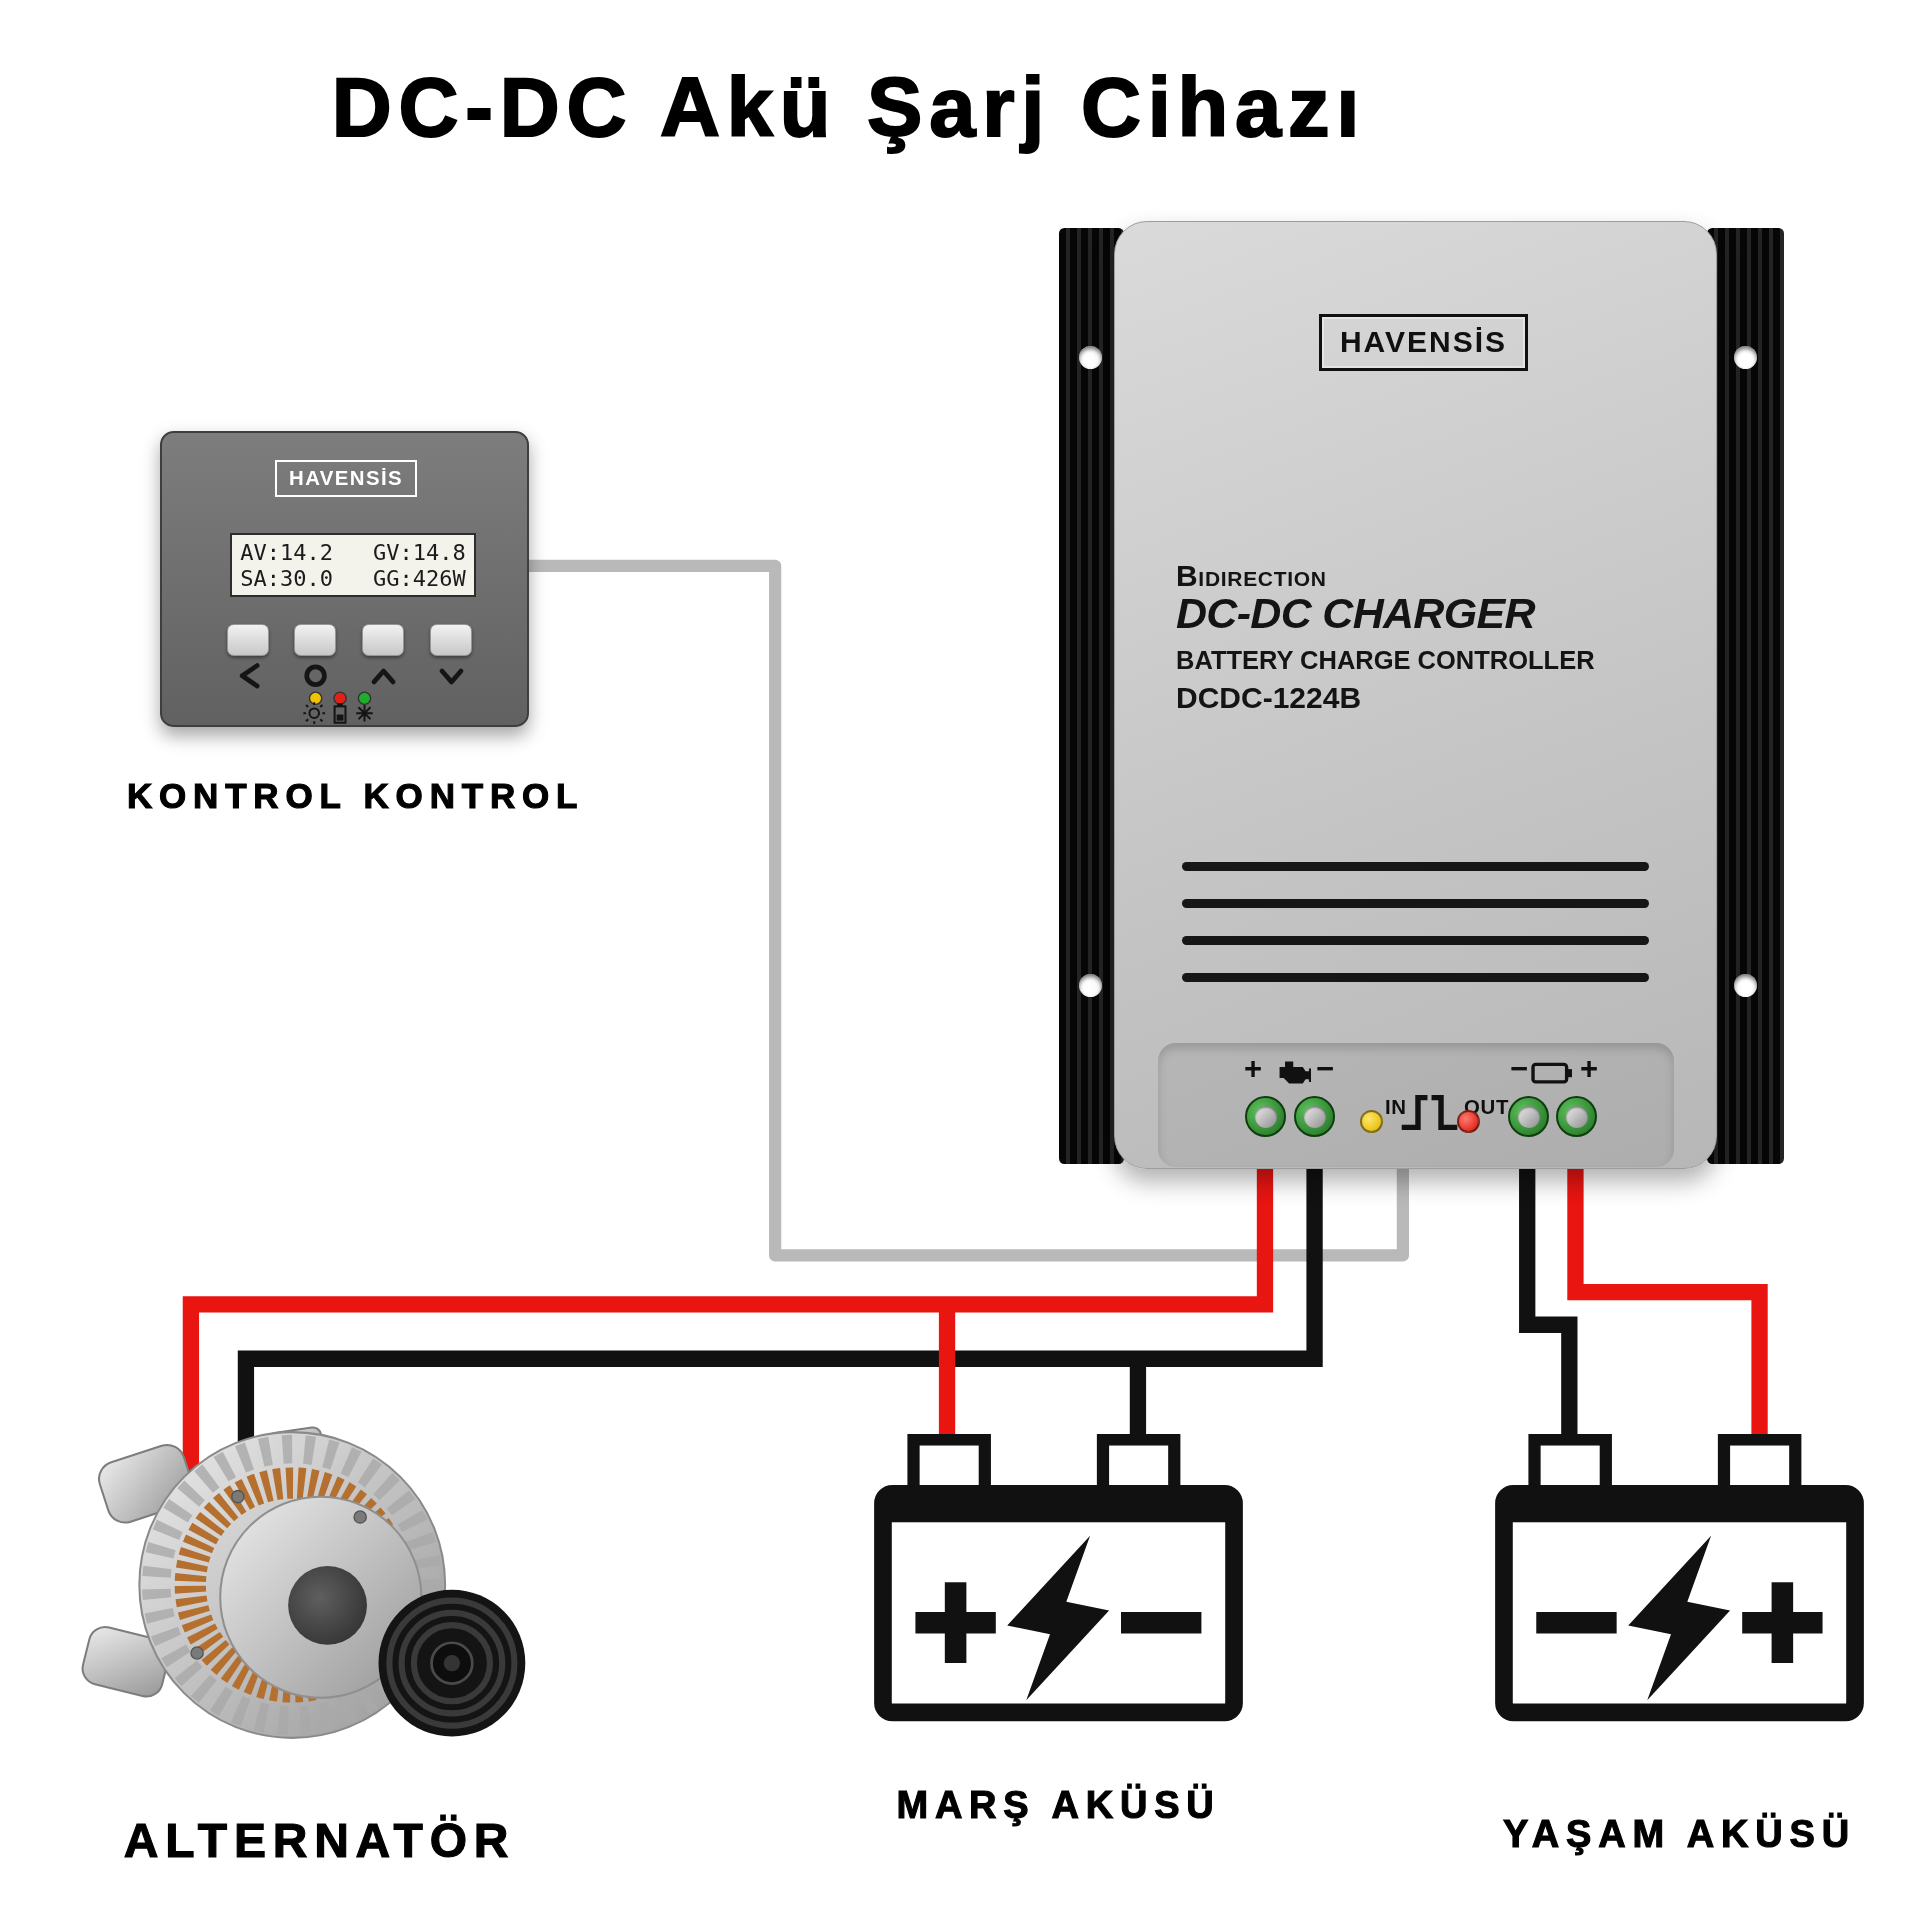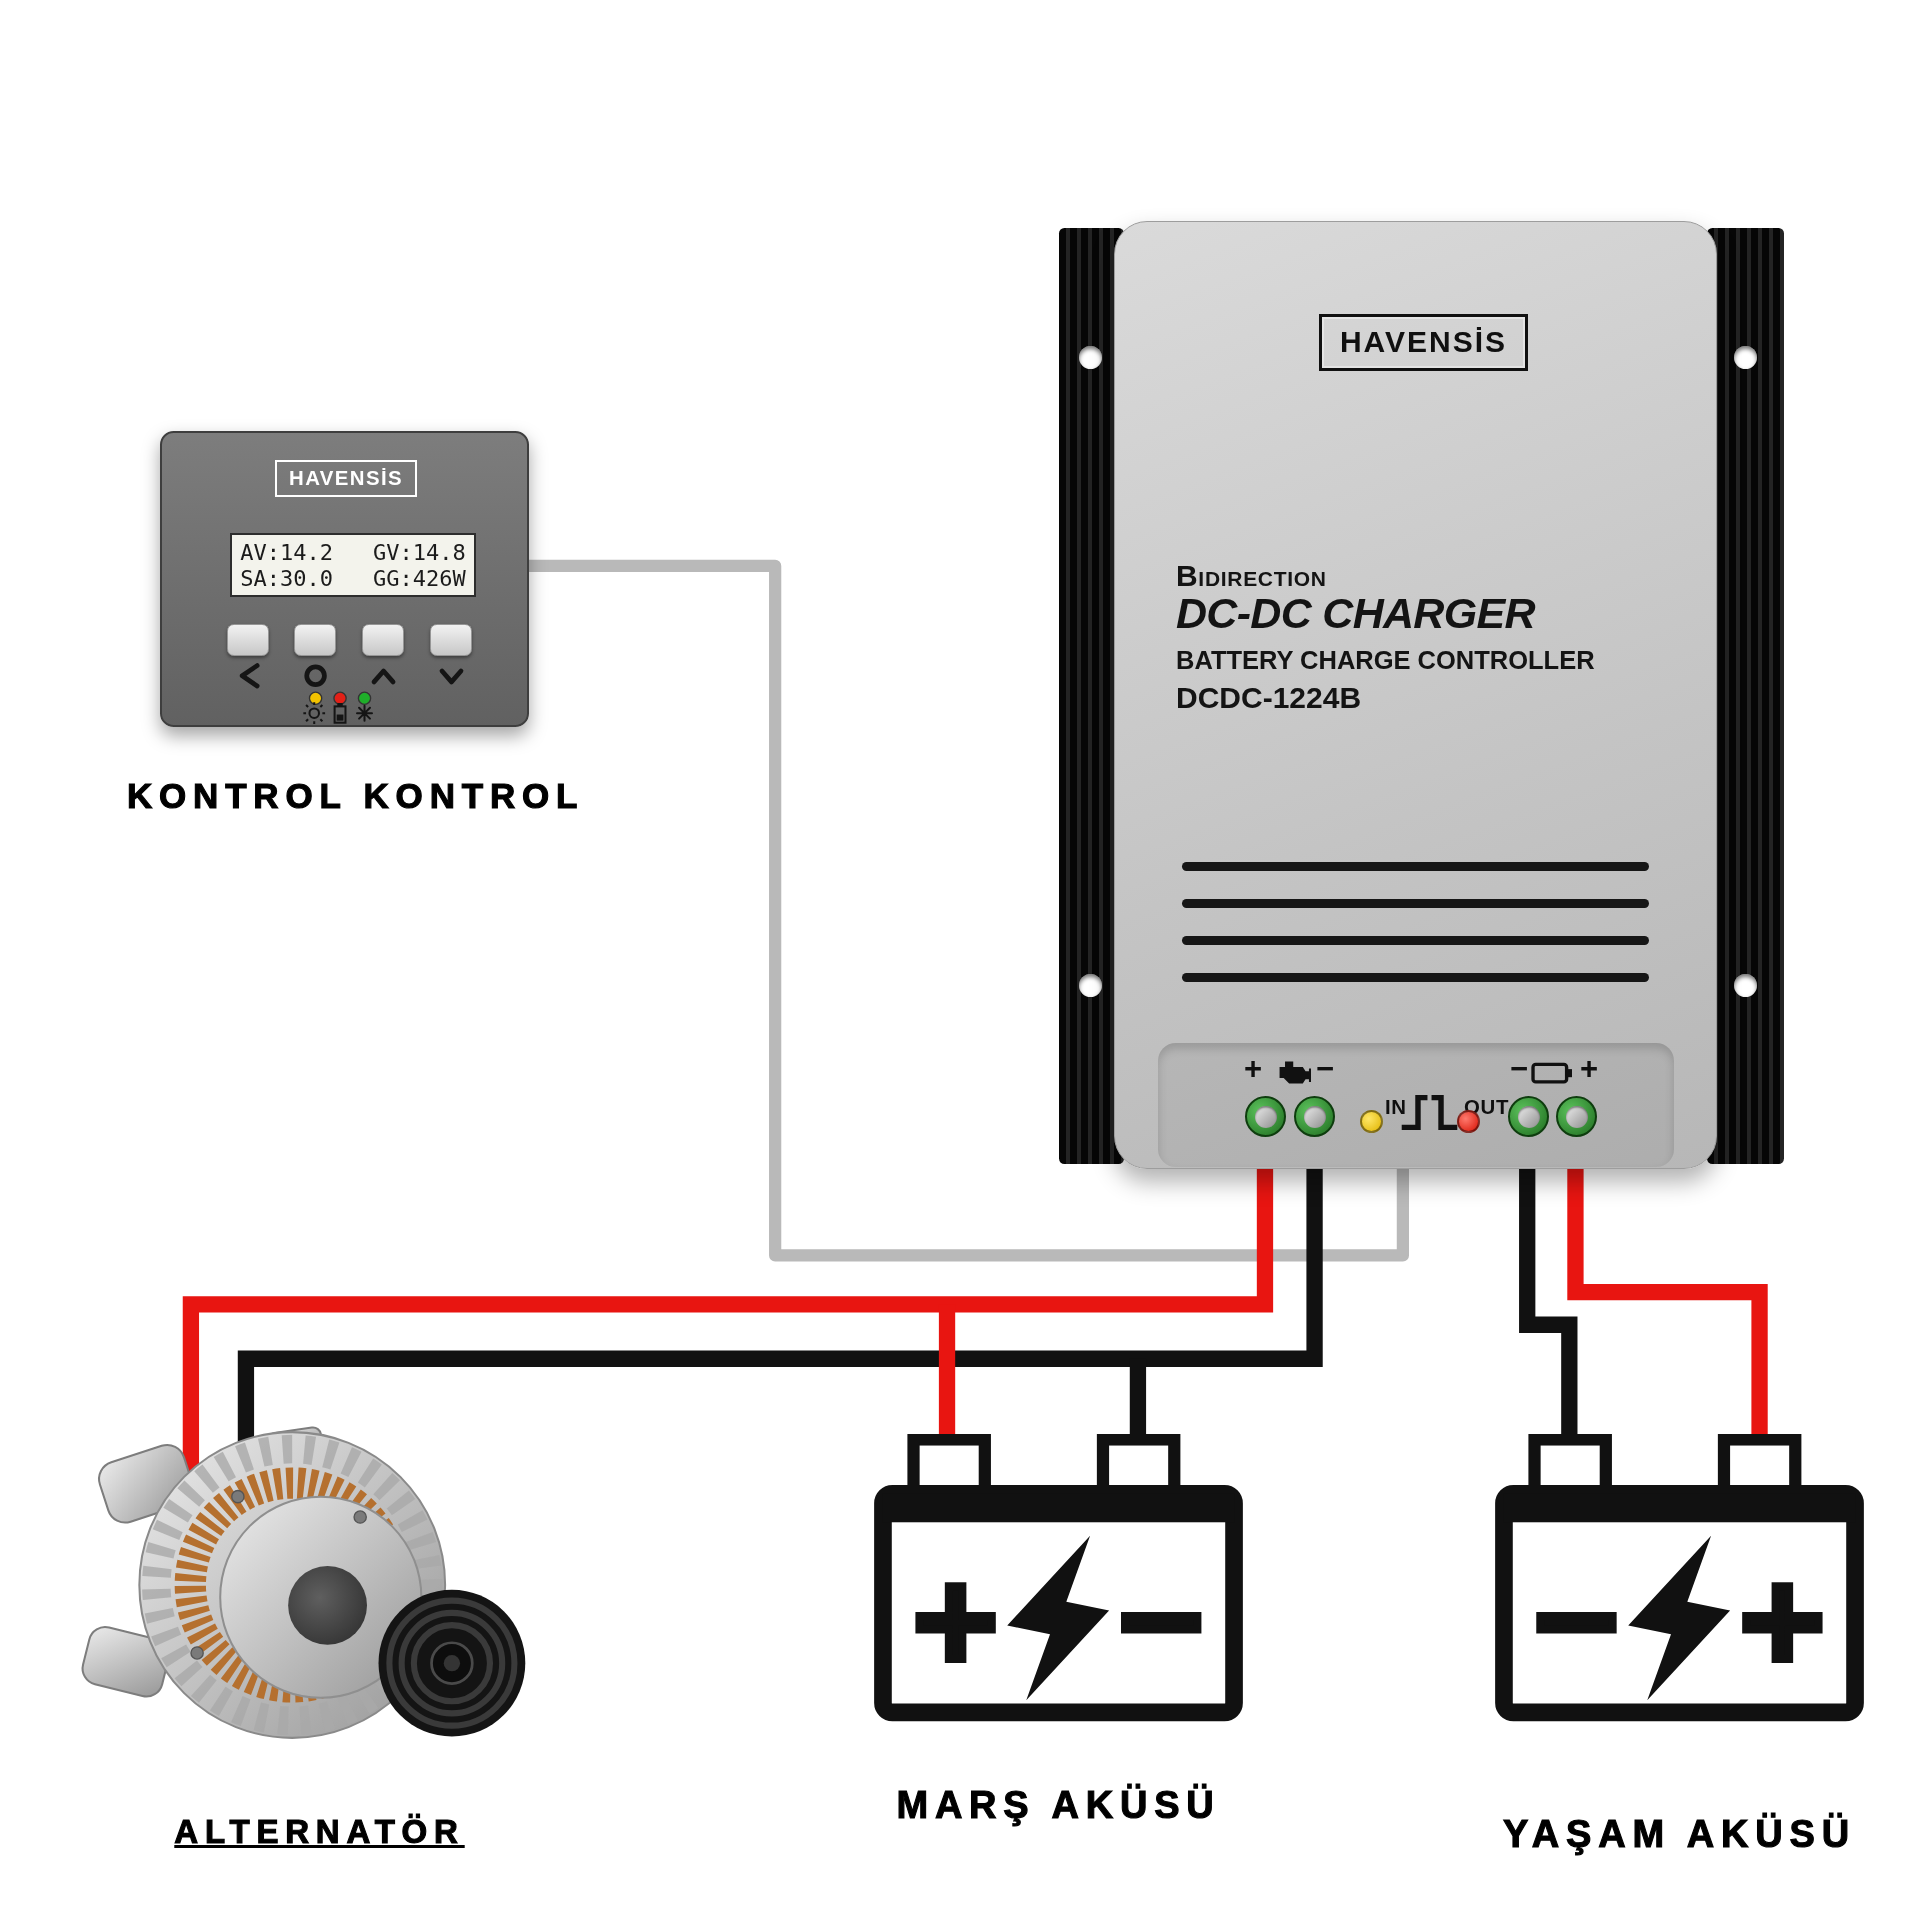--- a/index.html
+++ b/index.html
@@ -13,21 +13,21 @@
     color:#000; -webkit-text-stroke:2px #000; white-space:nowrap; }
 
   
   #wires { position:absolute; inset:0; z-index:1; }
   #wires path { fill:none; }
 
   
   .caption { position:absolute; font-weight:bold; color:#000; text-align:center;
     letter-spacing:6.8px; -webkit-text-stroke:1.1px #000; z-index:5; white-space:nowrap; }
   #cap-panel  { left:127px;  top:776px; width:435px; font-size:35px; }
-  #cap-alt    { left:102px;  top:1813px; width:435px; font-size:33px;text-decoration:underline; }
+  #cap-alt    { left:102px;  top:1813px; width:435px; font-size:48px; }
   #cap-mars   { left:874px; top:1784px; width:369px; font-size:38px; }
   #cap-yasam  { left:1495px; top:1813px; width:369px; font-size:38px; }
 
   
   #control-panel { position:absolute; left:160px; top:431px; width:369px; height:296px;
     background:linear-gradient(#7d7d7d,#616161); border:2px solid #3e3e3e;
     border-radius:13.6px; z-index:3; box-shadow:0 8.2px 17.7px rgba(0,0,0,.35); }
   .cp-logo { position:absolute; left:113px; top:27px; width:142px; height:37px;
     border:2px solid #ffffff; color:#ffffff; font-weight:bold; font-size:20.4px;
     letter-spacing:1.4px; text-align:center; line-height:33px; }
@@ -97,20 +97,21 @@
   #alternator { position:absolute; left:68px; top:1415px; width:530px; height:340px; z-index:2; }
   .battery { position:absolute; top:1434px; width:369px; height:292px; z-index:2; }
   #battery-mars{left:874px} #battery-yasam{left:1495px}
   .battery text { font-family:"DejaVu Sans", sans-serif; font-weight:bold; }
 </style>
 </head>
 <body>
 
 <div id="canvas">
 
+  <div id="page-title">DC-DC Akü Şarj Cihazı</div>
 
   <svg id="wires" width="1926" height="1926" viewBox="0 0 2835 2835">
     <path d="M720 833 H1141 V1848 H2065 V1700" stroke-width="18" stroke-linejoin="round" stroke="#b9b9b9"></path>
     <path d="M1935 1700 V2000 H362 V2260" stroke-width="24" stroke-linejoin="miter" stroke="#111111"></path>
     <path d="M1675 2000 V2160" stroke-width="24" stroke="#111111"></path>
     <path d="M2248 1700 V1950 H2310 V2160" stroke-width="24" stroke-linejoin="miter" stroke="#111111"></path>
     <path d="M1862 1700 V1920 H281 V2260" stroke-width="24" stroke-linejoin="miter" stroke="#e81511"></path>
     <path d="M1394 1920 V2160" stroke-width="24" stroke="#e81511"></path>
     <path d="M2319 1700 V1902 H2590 V2160" stroke-width="24" stroke-linejoin="miter" stroke="#e81511"></path>
   </svg>

